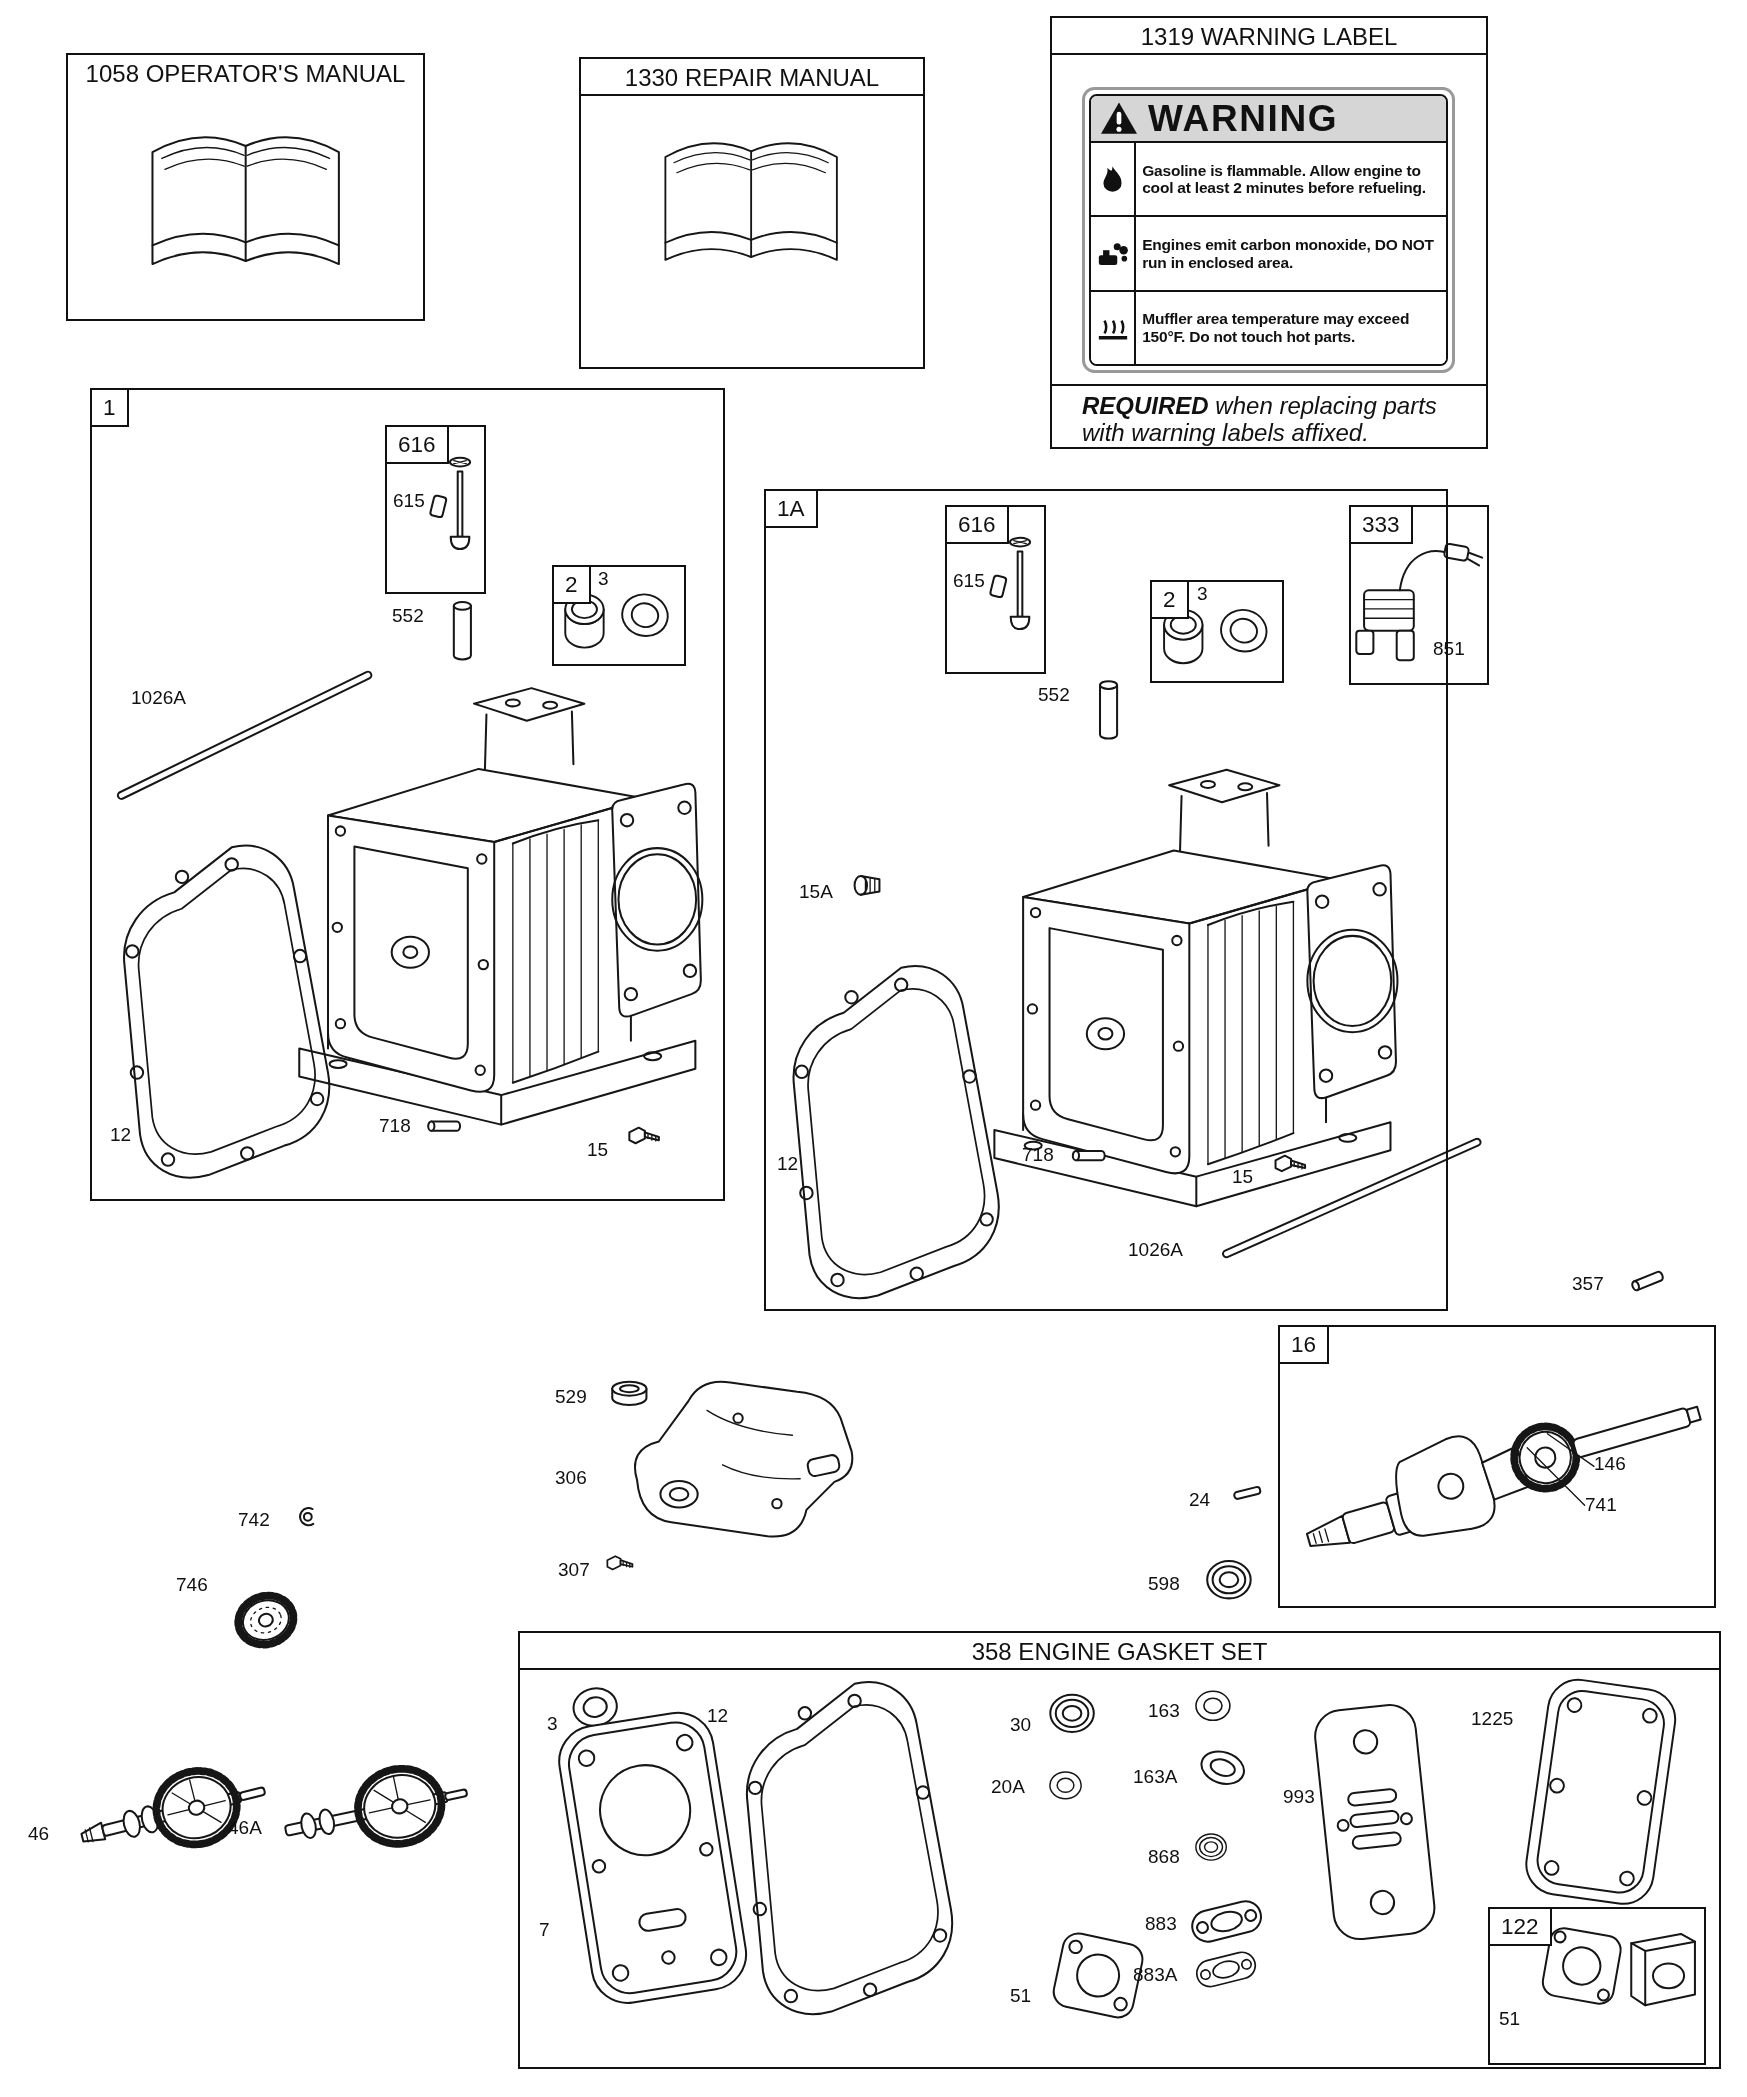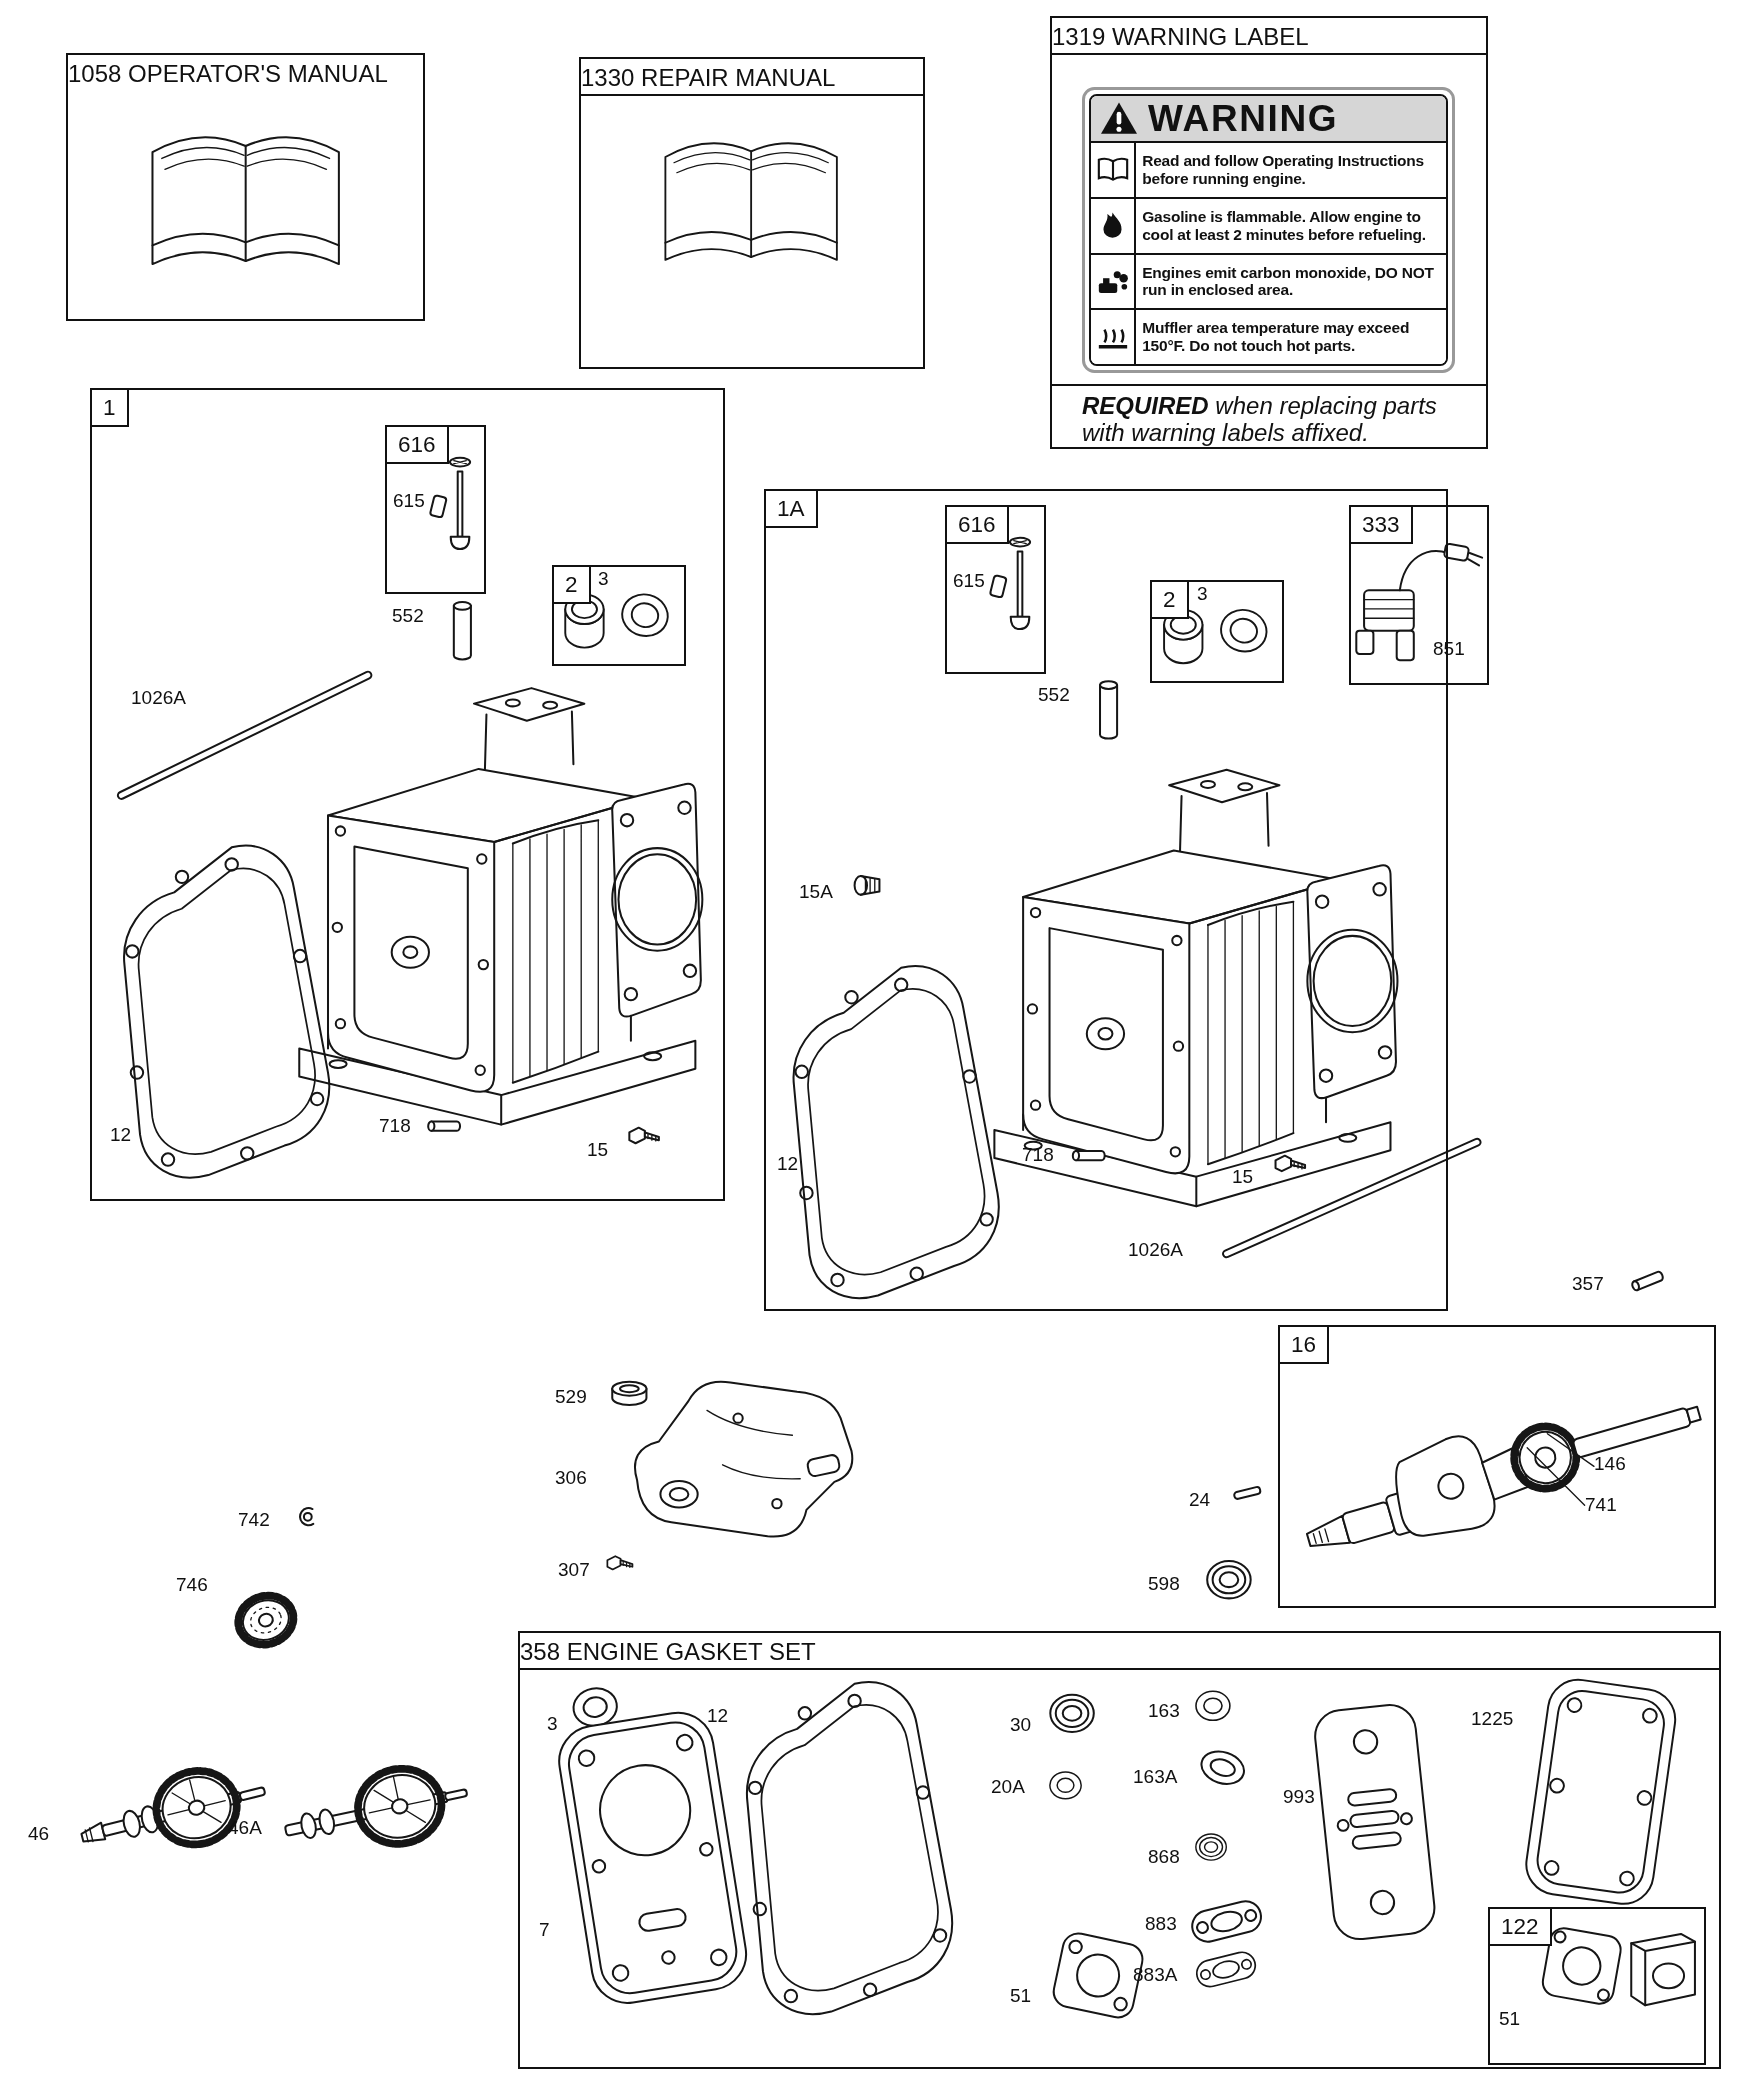--- a/index.html
+++ b/index.html
@@ -3,21 +3,21 @@
 <meta charset="utf-8">
 <style>
   *{margin:0;padding:0;box-sizing:border-box}
   html,body{background:#fff}
   #canvas{position:relative;width:1748px;height:2097px;background:#fff;
           font-family:"Liberation Sans",sans-serif;color:#111;overflow:hidden}
   .box{position:absolute;border:2.3px solid #111}
   .corner{position:absolute;left:0;top:0;border-right:2.3px solid #111;border-bottom:2.3px solid #111;
           padding:3.9px 11px;font-size:22.5px;line-height:1.2;background:#fff;white-space:nowrap}
   .btitle{position:absolute;left:0;top:0;width:100%;height:37px;line-height:37px;
-          text-align:left;font-size:24px;white-space:nowrap}
+          text-align:center;font-size:24px;white-space:nowrap}
   .underlined{border-bottom:2.3px solid #111}
   .pl{position:absolute;font-size:19px;line-height:1.1;white-space:nowrap}
   .hline{position:absolute;border-top:2.3px solid #111}
   #art{position:absolute;left:0;top:0}
   #art path,#art rect,#art circle,#art ellipse,#art line{
       stroke:#161616;stroke-width:2.6;fill:none;stroke-linecap:round;stroke-linejoin:round}
   #art .w{fill:#fff}
   #art .t{stroke-width:1.7}
   #art .teeth{stroke-dasharray:5.5 4.5;stroke-width:10}
   
@@ -496,29 +496,20 @@
       <div class="wl-head">
         <svg width="40" height="37" viewBox="0 0 60 54">
           <path d="M30,3 L57,50 H3 Z" fill="#111" stroke="none"></path>
           <rect x="26.5" y="17" width="7" height="19" rx="3.5" fill="#fff" stroke="none"></rect>
           <circle cx="30" cy="43" r="3.8" fill="#fff" stroke="none"></circle>
         </svg>
         <span class="wl-word">WARNING</span>
       </div>
       <div class="wl-row">
         <div class="wl-icon">
-          <svg width="34" height="29.5" viewBox="0 0 48 40">
-            <path d="M24,8 Q14,2 4,6 V32 Q14,28 24,34 Q34,28 44,32 V6 Q34,2 24,8 Z" fill="none" stroke="#111" stroke-width="3"></path>
-            <path d="M24,8 V34" stroke="#111" stroke-width="3"></path>
-          </svg>
-        </div>
-        <div class="wl-text">Read and follow Operating Instructions before running engine.</div>
-      </div>
-      <div class="wl-row">
-        <div class="wl-icon">
           <svg width="31" height="33" viewBox="0 0 48 44">
             <path d="M24,2 C30,12 38,16 38,28 A14,13 0 0 1 10,28 C10,20 18,14 16,4 C22,8 23,12 24,2 Z" fill="#111" stroke="none"></path>
           </svg>
         </div>
         <div class="wl-text">Gasoline is flammable. Allow engine to cool at least 2 minutes before refueling.</div>
       </div>
       <div class="wl-row">
         <div class="wl-icon">
           <svg width="34" height="29.5" viewBox="0 0 48 40">
             <rect x="4" y="22" width="26" height="14" rx="3" fill="#111" stroke="none"></rect>

